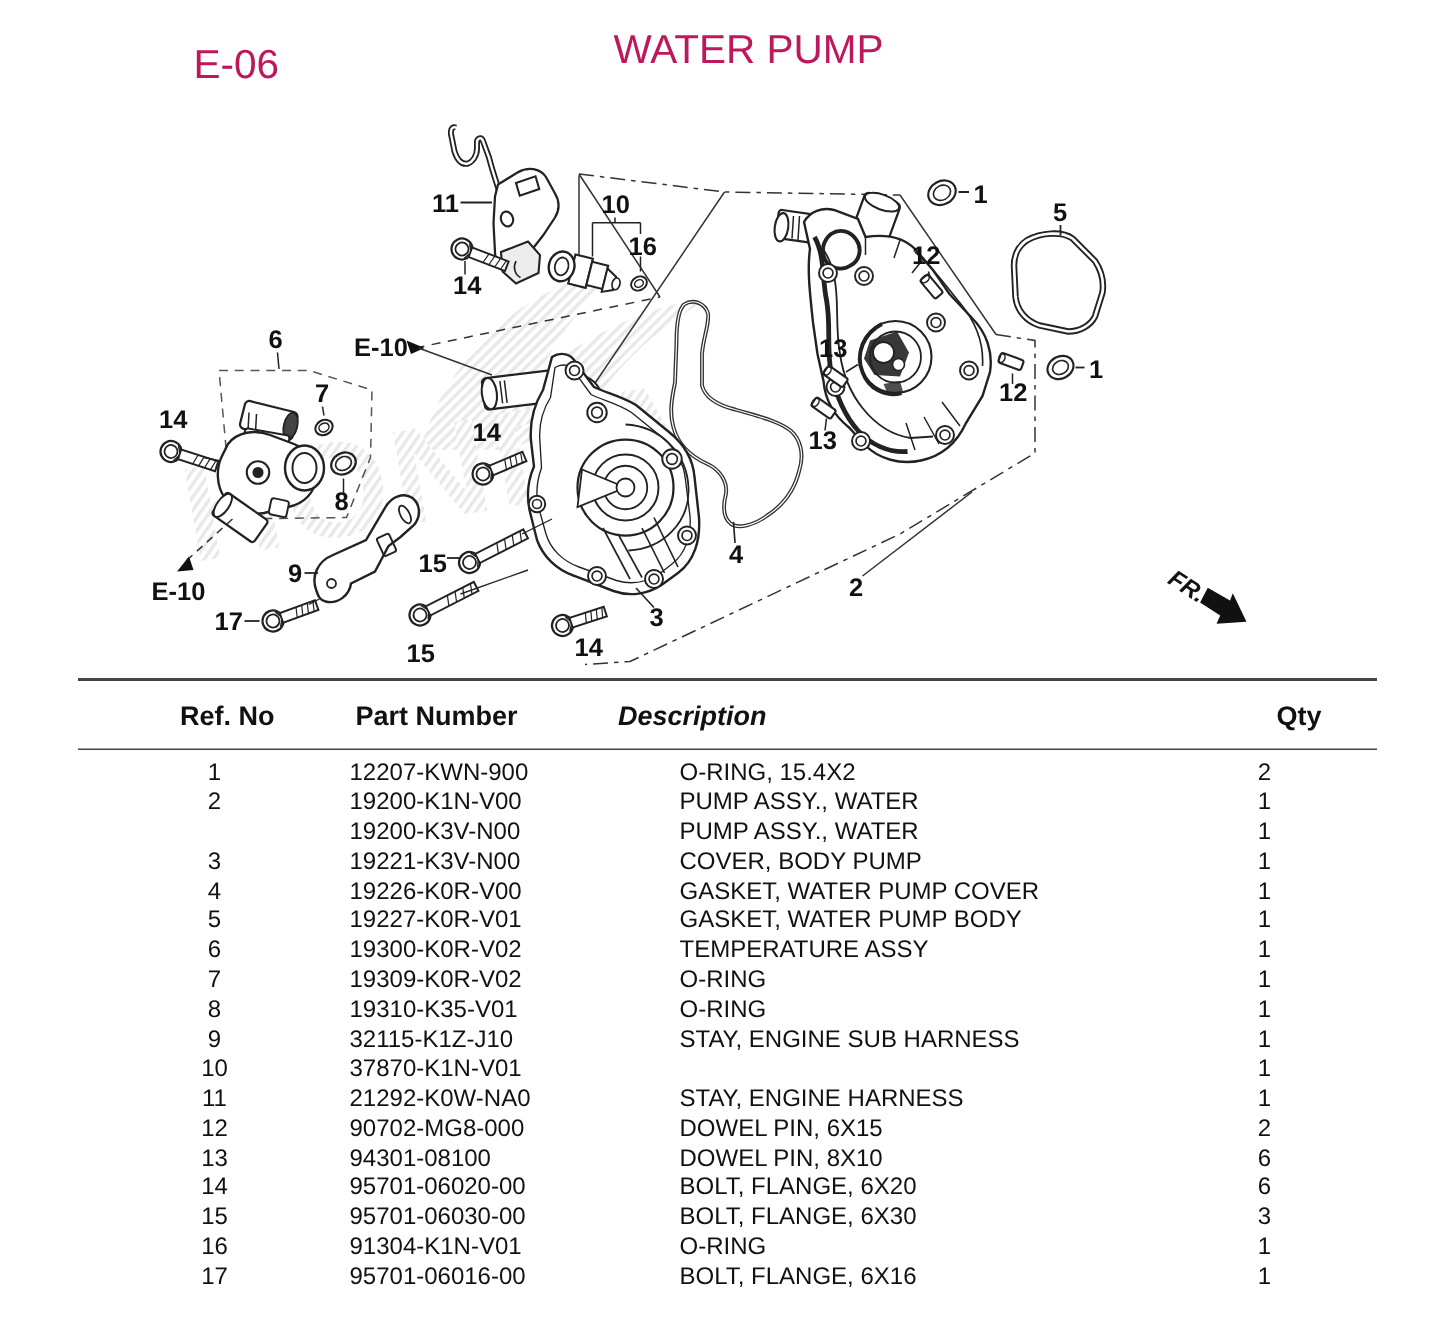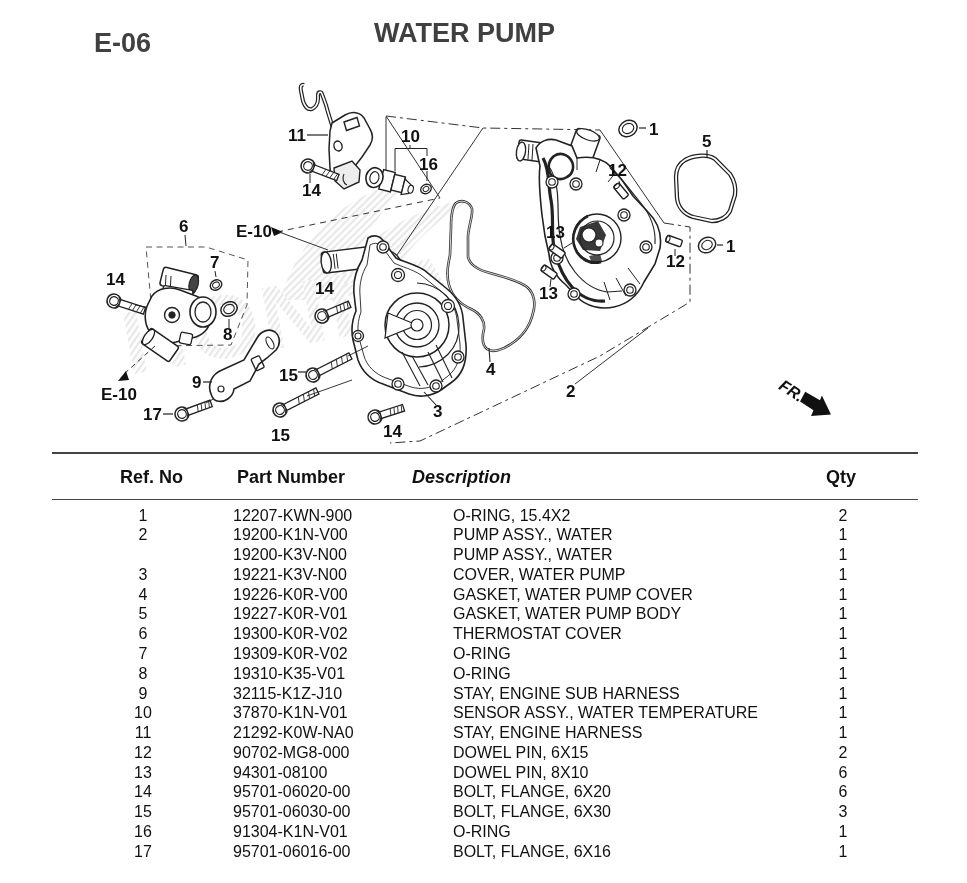--- a/index.html
+++ b/index.html
@@ -1,17 +1,17 @@
 <!DOCTYPE html>
 <html><head><meta charset="utf-8">
 <style>
 html,body{margin:0;padding:0;background:#fff;}
 #page{position:relative;width:967px;height:883px;background:#fff;overflow:hidden;
   font-family:"Liberation Sans", sans-serif;}
-.hdr{position:absolute;font-weight:bold;font-size:27px;color:#404040;white-space:nowrap;}
+.hdr{position:absolute;font-weight:normal;font-size:27px;color:#be185d;white-space:nowrap;margin-left:35px;}
 .rule{position:absolute;left:52px;width:866px;background:#444;}
 .rw{position:absolute;left:0;width:967px;height:20px;line-height:20px;font-size:16px;color:#111;white-space:nowrap;}
 .rw span{position:absolute;display:block;}
 .c1{left:103px;width:80px;text-align:center;}
 .c2{left:233px;}
 .c3{left:409px;margin-left:44px;}
 .c4{left:803px;width:80px;text-align:center;}
 .th{position:absolute;font-weight:bold;font-size:18px;color:#111;white-space:nowrap;}
 .diag{position:absolute;left:0;top:70px;}
 .pl{font-family:"Liberation Sans", sans-serif;font-weight:bold;font-size:17px;fill:#111;}
@@ -335,21 +335,21 @@
 <g transform="rotate(33 800 398)">
 <text x="776" y="402" font-family="Liberation Sans, sans-serif" font-weight="bold" font-style="italic" font-size="16" fill="#111">FR.</text>
 <path d="M801,390 L818,389 L817,384 L835,395 L819,407 L818,401 L802,401 Z" fill="#111"></path>
 </g>
 </svg>
 <div class="rule" style="top:452px;height:2px;"></div>
 <div class="rule" style="top:498.5px;height:1.5px;"></div>
 <div class="th" style="left:103px;top:467px;width:80px;text-align:right;">Ref. No</div>
 <div class="th" style="left:237px;top:467px;">Part Number</div>
 <div class="th" style="left:412px;top:467px;font-style:italic;">Description</div>
-<div class="th" style="left:801px;top:467px;width:80px;text-align:center;">Qty</div>
+<div class="th" style="left:801px;top:467px;width:80px;text-align:right;">Qty</div>
 <div class="rw" style="top:505.5px">
       <span class="c1">1</span>
       <span class="c2">12207-KWN-900</span>
       <span class="c3">O-RING, 15.4X2</span>
       <span class="c4">2</span>
     </div>
 <div class="rw" style="top:525.3px">
       <span class="c1">2</span>
       <span class="c2">19200-K1N-V00</span>
       <span class="c3">PUMP ASSY., WATER</span>
@@ -357,39 +357,39 @@
     </div>
 <div class="rw" style="top:545.1px">
       <span class="c1"></span>
       <span class="c2">19200-K3V-N00</span>
       <span class="c3">PUMP ASSY., WATER</span>
       <span class="c4">1</span>
     </div>
 <div class="rw" style="top:564.8px">
       <span class="c1">3</span>
       <span class="c2">19221-K3V-N00</span>
-      <span class="c3">COVER, WATER PUMP</span>
+      <span class="c3">COVER, BODY PUMP</span>
       <span class="c4">1</span>
     </div>
 <div class="rw" style="top:584.6px">
       <span class="c1">4</span>
       <span class="c2">19226-K0R-V00</span>
       <span class="c3">GASKET, WATER PUMP COVER</span>
       <span class="c4">1</span>
     </div>
 <div class="rw" style="top:604.4px">
       <span class="c1">5</span>
       <span class="c2">19227-K0R-V01</span>
       <span class="c3">GASKET, WATER PUMP BODY</span>
       <span class="c4">1</span>
     </div>
 <div class="rw" style="top:624.2px">
       <span class="c1">6</span>
       <span class="c2">19300-K0R-V02</span>
-      <span class="c3">THERMOSTAT COVER</span>
+      <span class="c3">TEMPERATURE ASSY</span>
       <span class="c4">1</span>
     </div>
 <div class="rw" style="top:644.0px">
       <span class="c1">7</span>
       <span class="c2">19309-K0R-V02</span>
       <span class="c3">O-RING</span>
       <span class="c4">1</span>
     </div>
 <div class="rw" style="top:663.7px">
       <span class="c1">8</span>
@@ -399,21 +399,20 @@
     </div>
 <div class="rw" style="top:683.5px">
       <span class="c1">9</span>
       <span class="c2">32115-K1Z-J10</span>
       <span class="c3">STAY, ENGINE SUB HARNESS</span>
       <span class="c4">1</span>
     </div>
 <div class="rw" style="top:703.3px">
       <span class="c1">10</span>
       <span class="c2">37870-K1N-V01</span>
-      <span class="c3">SENSOR ASSY., WATER TEMPERATURE</span>
       <span class="c4">1</span>
     </div>
 <div class="rw" style="top:723.1px">
       <span class="c1">11</span>
       <span class="c2">21292-K0W-NA0</span>
       <span class="c3">STAY, ENGINE HARNESS</span>
       <span class="c4">1</span>
     </div>
 <div class="rw" style="top:742.9px">
       <span class="c1">12</span>

